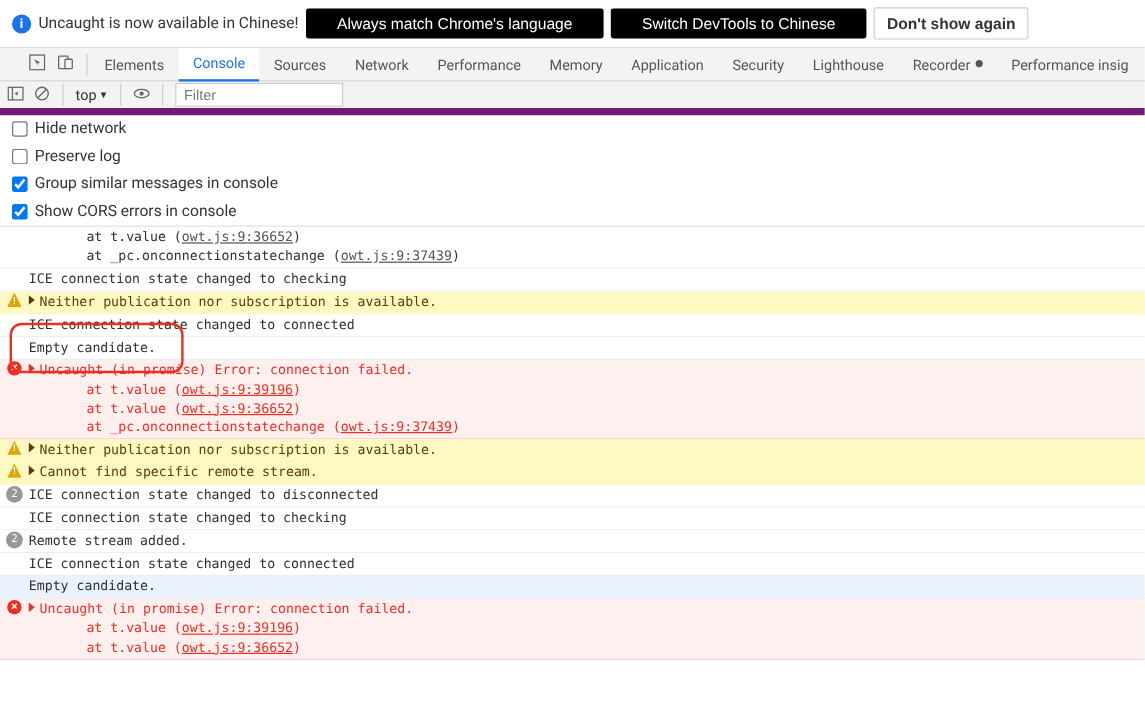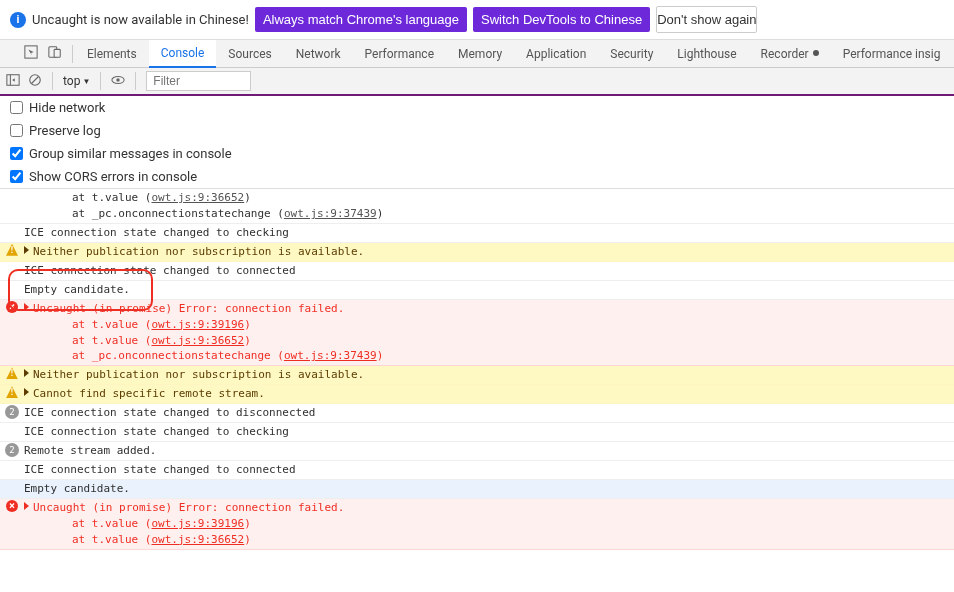--- a/index.html
+++ b/index.html
@@ -2,37 +2,37 @@
 <html><head>
 <meta charset="utf-8">
 <style>
   * { box-sizing: border-box; margin: 0; padding: 0; }
   body { font-family: -apple-system, BlinkMacSystemFont, "Segoe UI", Roboto, sans-serif; font-size: 12px; color: #333; background: #fff; width: 954px; }
   
   
   .banner { display: flex; align-items: center; gap: 6px; padding: 6px 10px; border-bottom: 1px solid #ddd; background: #fff; }
   .info-icon { width: 16px; height: 16px; border-radius: 50%; background: #1a73e8; color: #fff; display: flex; align-items: center; justify-content: center; font-size: 11px; font-weight: bold; flex-shrink: 0; }
   .banner-text { font-size: 13px; color: #333; }
-  .btn-primary { background: #6d28d9; color: #fff; border: none; padding: 5px 8px; font-size: 13px; border-radius: 2px; cursor: pointer; }
-  .btn-default { background: #fff; color: #333; border: 1px solid #ccc; padding: 5px 0; font-size: 13px; border-radius: 2px; cursor: pointer; }
+  .btn-primary { background: #000000; color: #fff; border: none; padding: 5px 26px; font-size: 13px; border-radius: 2px; cursor: pointer; }
+  .btn-default { background: #fff; color: #333; border: 1px solid #ccc; padding: 5px 10px; font-size: 13px; border-radius: 2px; cursor: pointer; font-weight: bold; }
   
   
   .tab-bar { display: flex; align-items: center; border-bottom: 1px solid #ccc; background: #f3f3f3; height: 28px; padding-left: 16px; }
   .tab-icons { display: flex; gap: 10px; padding: 0 8px; align-items: center; }
   .tab-icons svg { width: 14px; height: 14px; }
   .vsep { width: 1px; height: 18px; background: #ccc; margin: 0 2px; }
   .tab { padding: 0 12px; height: 28px; display: flex; align-items: center; color: #555; font-size: 12px; cursor: pointer; }
   .tab.active { color: #1a73e8; border-bottom: 2px solid #1a73e8; background: #fff; }
   .rec-dot { display:inline-block; width:6px; height:6px; background:#555; border-radius:50%; margin-left:4px; position:relative; top:-1px;}
   
   
-  .filter-row { display: flex; align-items: center; gap: 8px; padding: 4px 6px; border-bottom: 2px solid #701a75; background: #f3f3f3; height: 28px; }
+  .filter-row { display: flex; align-items: center; gap: 8px; padding: 4px 6px; border-bottom: 6px solid #701a75; background: #f3f3f3; height: 28px; }
   .filter-row svg { width: 14px; height: 14px; }
   .ctx-select { font-size: 12px; color: #333; display:flex; align-items:center; gap:2px; }
-  .filter-input { border: 1px solid #ccc; padding: 2px 6px; font-size: 12px; width: 105px; background:#fff; height:20px; }
+  .filter-input { border: 1px solid #ccc; padding: 2px 6px; font-size: 12px; width: 140px; background:#fff; height:20px; }
   
   
   .cb-list { border-bottom: 1px solid #ddd; }
   .cb-row { display: flex; align-items: center; gap: 6px; padding: 4px 10px; font-size: 13px; }
   .cb { width: 13px; height: 13px; }
   
   
   .console { font-family: Menlo, Monaco, Consolas, monospace; font-size: 11px; }
   .row { display: flex; padding: 1px 0 1px 24px; border-bottom: 1px solid #eee; line-height: 1.45; align-items: flex-start; position: relative; }
   .row .gutter { position:absolute; left:4px; top:1px; width:16px; display:flex; align-items:center; justify-content:center;}

